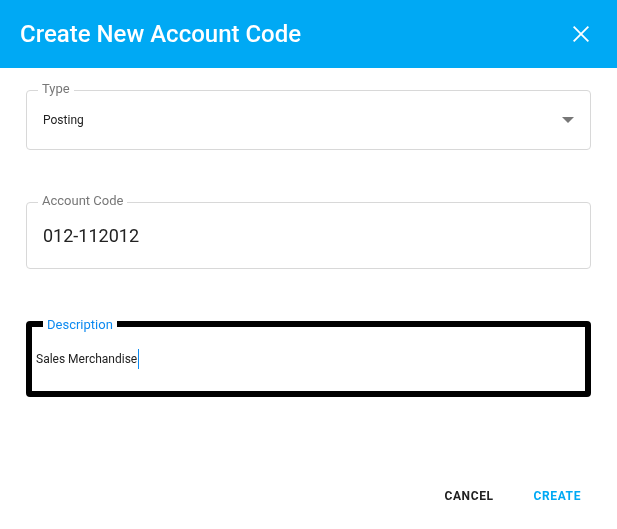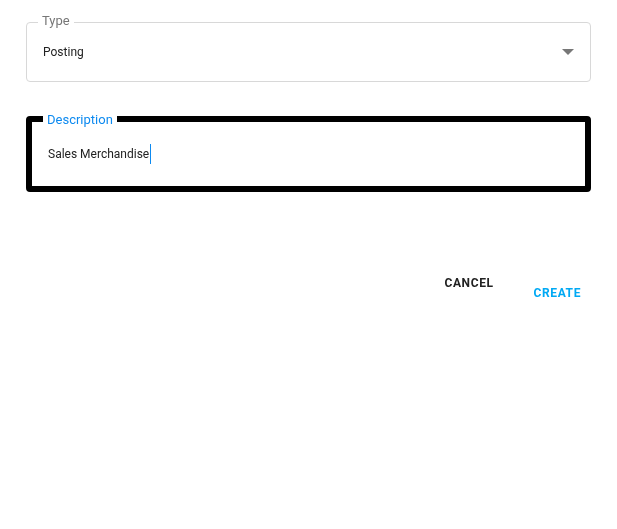--- a/index.html
+++ b/index.html
@@ -3,53 +3,66 @@
   <meta charset="utf-8">
   <style>
     * { box-sizing: border-box; margin: 0; padding: 0; }
     body { font-family: Roboto, Arial, sans-serif; background: #fff; width: 617px; height: 529px; overflow: hidden; }
     .dialog { width: 617px; }
     .header { background: #00a9f4; color: #fff; display: flex; align-items: center; justify-content: space-between; padding: 0 20px; height: 68px; }
     .header-title { font-size: 24px; font-weight: 500; }
     .close-btn { cursor: pointer; display: flex; align-items: center; justify-content: center; width: 32px; height: 32px; }
     .close-btn svg { width: 22px; height: 22px; stroke: #fff; stroke-width: 2; }
     .content { padding: 22px 26px 0 26px; }
-    .field { position: relative; border: 1px solid #d8d8d8; border-radius: 4px; margin-bottom: 34px; }
+    .field { position: relative; border: 1px solid #d8d8d8; border-radius: 4px; margin-bottom: 52px; }
     .field.focused { border: 6px solid #000000; }
     .field-label { position: absolute; top: -10px; left: 11px; background: #fff; padding: 0 4px; font-size: 13px; color: #777; }
     .field.focused .field-label { color: #0d8af0; }
     .field-value { padding: 22px 16px; font-size: 12px; color: #222; display: flex; align-items: center; justify-content: space-between; }
     .field-input { width: 100%; border: none; outline: none; font-size: 18px; color: #222; padding: 22px 16px; font-family: inherit; background: transparent; }
     .select-field { cursor: pointer; }
     .chevron { width: 0; height: 0; border-left: 6px solid transparent; border-right: 6px solid transparent; border-top: 6px solid #777; }
     .actions { display: flex; justify-content: flex-end; gap: 40px; padding: 40px 36px 24px 36px; }
     .btn { font-size: 12px; font-weight: 700; letter-spacing: 0.6px; cursor: pointer; background: none; border: none; text-transform: uppercase; font-family: inherit; }
     .btn-cancel { color: #222; }
-    .btn-create { color: #00a9f4; margin-top: 20px; }
+    .btn-create { color: #00a9f4; }
     .caret { display: inline-block; width: 1px; height: 20px; background: #0d8af0; vertical-align: middle; margin-left: 1px; }
   </style>
 </head>
 <body>
 
 <div class="dialog">
+  <div class="header">
+    <div class="header-title">Create New Account Code</div>
+    <div class="close-btn">
+      <svg viewBox="0 0 24 24" fill="none">
+        <line x1="4" y1="4" x2="20" y2="20"></line>
+        <line x1="20" y1="4" x2="4" y2="20"></line>
+      </svg>
+    </div>
+  </div>
 
   <div class="content">
 
     <div class="field select-field">
       <span class="field-label">Type</span>
       <div class="field-value">
         <span>Posting</span>
         <span class="chevron"></span>
       </div>
     </div>
 
+    <div class="field">
+      <span class="field-label">Account Code</span>
+      <input class="field-input" type="text" value="012-112012" style="">
+    </div>
 
     <div class="field focused">
       <span class="field-label">Description</span>
-      <div class="field-value" style="padding:22px 16px;">
+      <div class="field-value" style="padding:22px 4px;">
         <span style="display:flex;align-items:center;">
           <span>Sales Merchandise</span>
             <span class="caret"></span>
         </span>
       </div>
     </div>
 
   </div>
 
   <div class="actions">

